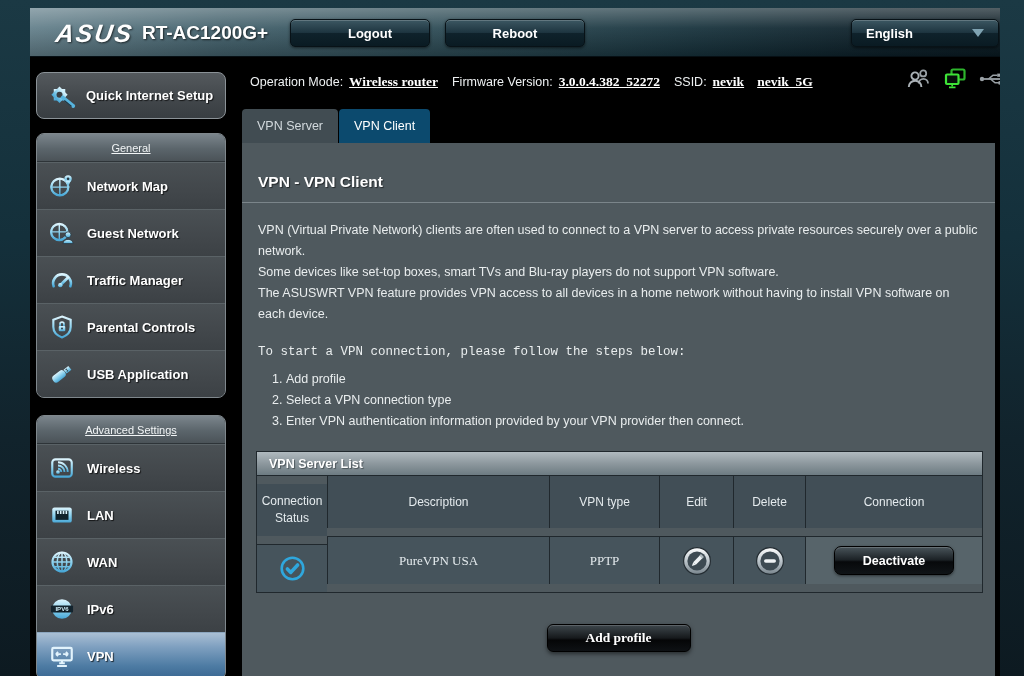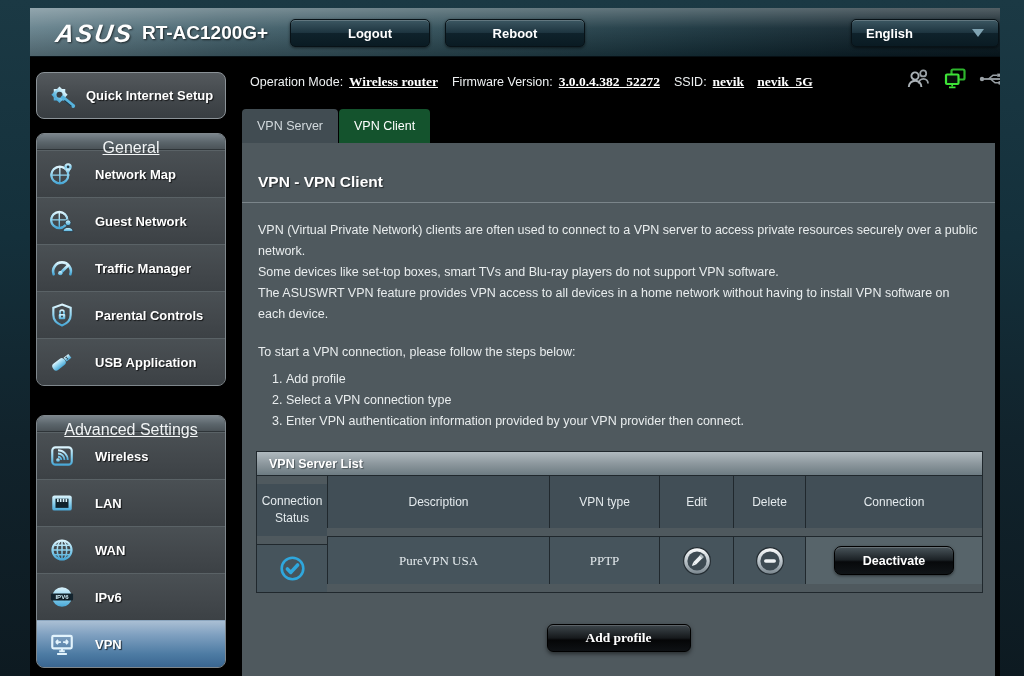--- a/index.html
+++ b/index.html
@@ -54,56 +54,56 @@
     color:#fff; font-weight:bold; font-size:13px; text-shadow:1px 1px 1px rgba(0,0,0,.7); cursor:pointer;
   }
   .nav-section {
     position:absolute; left:6px; width:190px;
     border:1px solid #7f878c; border-radius:8px; overflow:hidden;
     background:#3f4448; box-shadow:0 0 7px rgba(0,0,0,.55);
   }
   .sec-general  { top:125px; }
   .sec-advanced { top:407px; }
   .section-header {
-    height:16px; line-height:28px; text-align:center; color:#f2f5f6; font-size:16px;
+    height:28px; line-height:28px; text-align:center; color:#f2f5f6; font-size:11px;
     background:linear-gradient(180deg,#7b858c 0%, #5b656b 55%, #4b5358 100%);
     border-bottom:1px solid #2e3438;
     text-decoration:underline;
   }
   .nav-item {
-    height:47px; display:flex; align-items:center; gap:20px; padding-left:12px;
+    height:47px; display:flex; align-items:center; gap:12px; padding-left:12px;
     background:linear-gradient(180deg,#4a5054 0%, #42474b 60%, #3c4145 100%);
     border-top:1px solid #5a6266; cursor:pointer;
     color:#fff; font-weight:bold; font-size:13px; text-shadow:1px 1px 1px rgba(0,0,0,.7);
   }
   .nav-item:first-of-type { border-top:none; }
   .nav-item.selected {
     background:linear-gradient(180deg,#aabfd4 0%, #7fa0c0 30%, #4d7ba3 72%, #3a6691 100%);
     border-top-color:#8ca6bf;
   }
   .nico { flex:0 0 auto; }
 
   
   .tabs { position:absolute; left:212px; top:101px; display:flex; gap:1px; }
   .tab {
     height:34px; padding:0 15px; display:flex; align-items:center; cursor:pointer;
     border-radius:4px 4px 0 0; font-size:12.5px; color:#d2d9dd;
     background:linear-gradient(180deg,#49545a 0%, #3d4throw84850 100%);
     background:#414c52;
   }
-  .tab.active { background:#14532d; color:#fff; }
+  .tab.active { background:#0c4a6e; color:#fff; }
   .panel {
     position:absolute; left:212px; top:135px; width:753px; height:533px;
     background:#4f595e; color:#e9edee;
   }
   .panel h2 { margin:30px 16px 11px; font-size:15.5px; color:#fff; text-shadow:1px 1px 1px rgba(0,0,0,.55); }
   .divider { height:1px; background:#8a9499; opacity:.75; }
   .intro { margin:17px 16px 16px; font-size:12.5px; line-height:21px; }
   .intro p { margin:0; }
-  .steps-intro { margin:20px 16px 4px; font-size:12.5px; }
+  .steps-intro { margin:20px 16px 4px; font-size:12.5px;font-family:Liberation Mono, monospace; }
   ol.steps { margin:14px 16px 0 26px; padding-left:18px; font-size:12.5px; }
   ol.steps li { margin-bottom:8px; line-height:13px; }
 
   
   .vtable { margin:23px 12px 0 14px; border:1px solid #20282d; }
   .vtable-title {
     height:24px; line-height:24px; padding-left:12px;
     background:linear-gradient(180deg,#b0babf 0%, #8d989e 50%, #6d7b82 100%);
     color:#fff; font-weight:bold; font-size:12.5px; text-shadow:1px 1px 1px #4a5358;
     border-bottom:1px solid #20282d;

